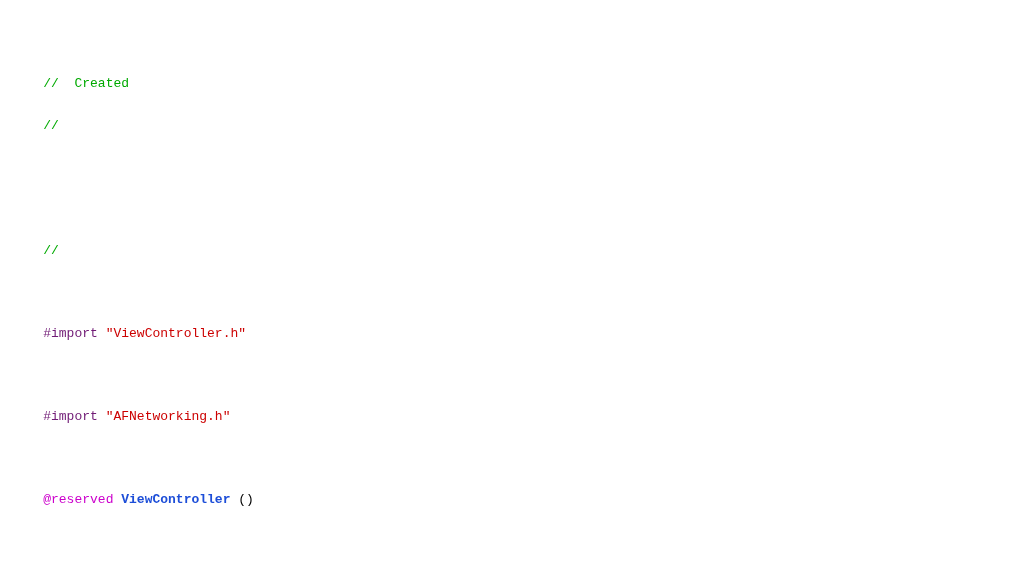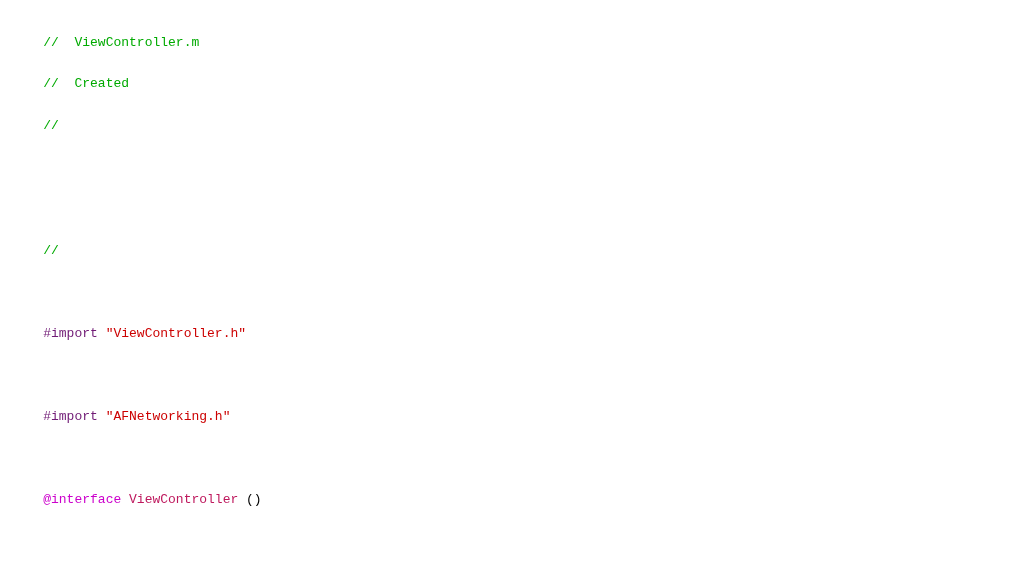--- a/index.html
+++ b/index.html
@@ -38,50 +38,50 @@
 
     .preprocessor-string {
       color: #cc0000;
     }
 
     .keyword {
       color: #cc00cc;
     }
 
     .classname {
-      color: #be185d;
-      font-weight: normal;
+      color: #1d4ed8;
+      font-weight: bold;
     }
 
     .normal {
       color: #000000;
     }
 
     @keyframes blink {
       0%, 100% { opacity: 1; }
       50% { opacity: 0; }
     }
   </style>
 </head>
 <body>
 
 <div class="code-editor">
   <div class="code-content">
-    <span class="comment">//  ViewController.m</span><br>
+    <br>
     <span class="comment">//  Created</span><br>
     <span class="comment">//</span><br>
     <br>
     <br>
     <span class="comment">//</span><br>
     <br>
     <span class="preprocessor-keyword">#import</span><span class="normal"> </span><span class="preprocessor-string">"ViewController.h"</span><br>
     <br>
     <span class="preprocessor-keyword">#import</span><span class="normal"> </span><span class="preprocessor-string">"AFNetworking.h"</span><br>
     <br>
-    <span class="keyword">@interface</span><span class="classname"> ViewController</span><span class="normal"> ()</span><br>
+    <span class="keyword">@reserved</span><span class="classname"> ViewController</span><span class="normal"> ()</span><br>
     <br>
     <br>
     <br>
     <br>
     <br>
     <br>
     <br>
     <br>
   </div>
 </div>

